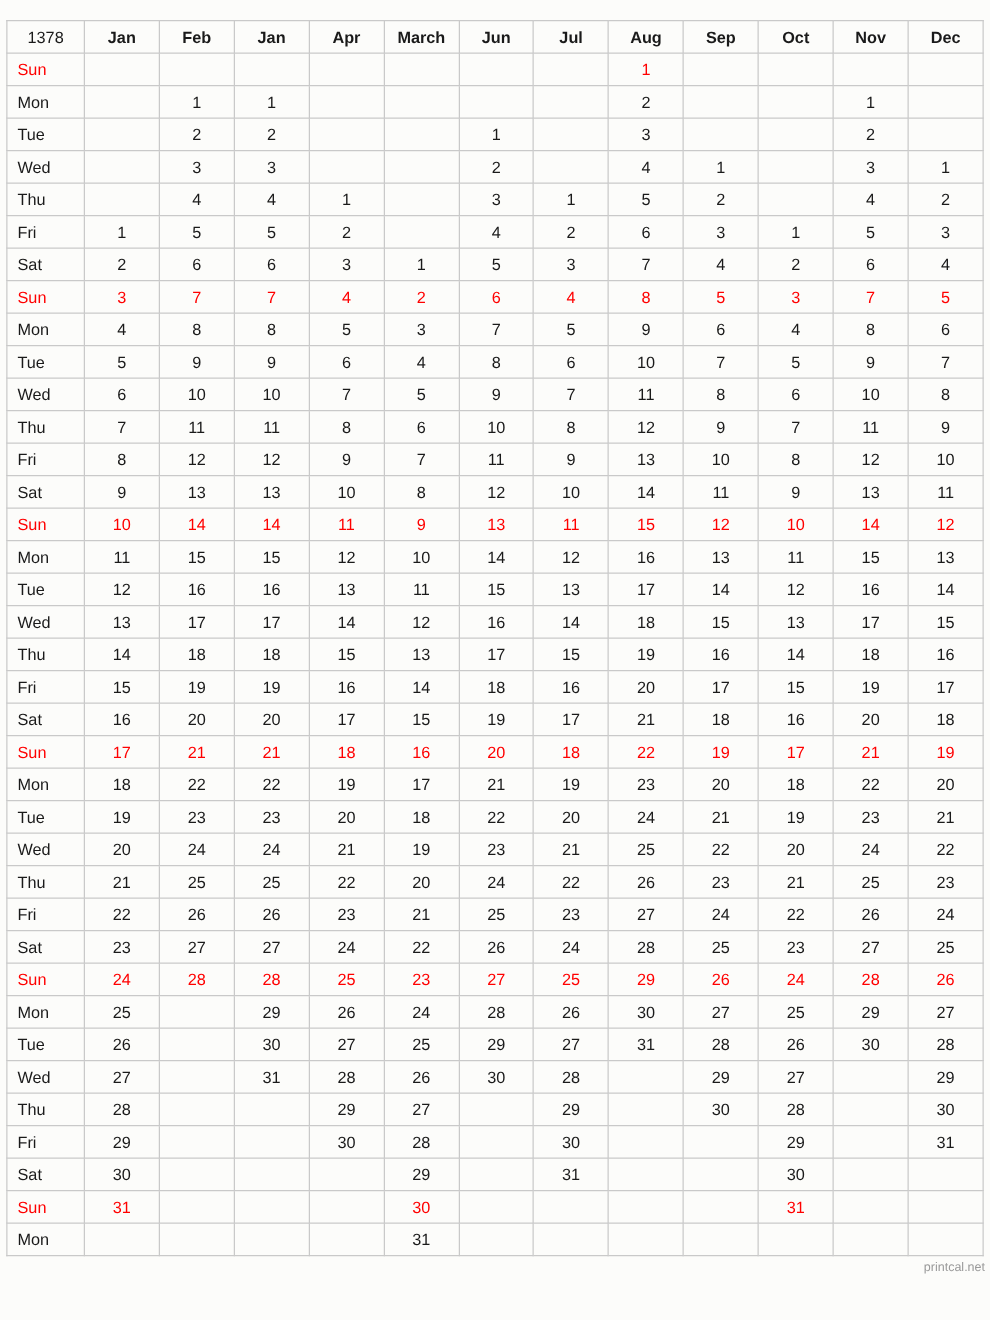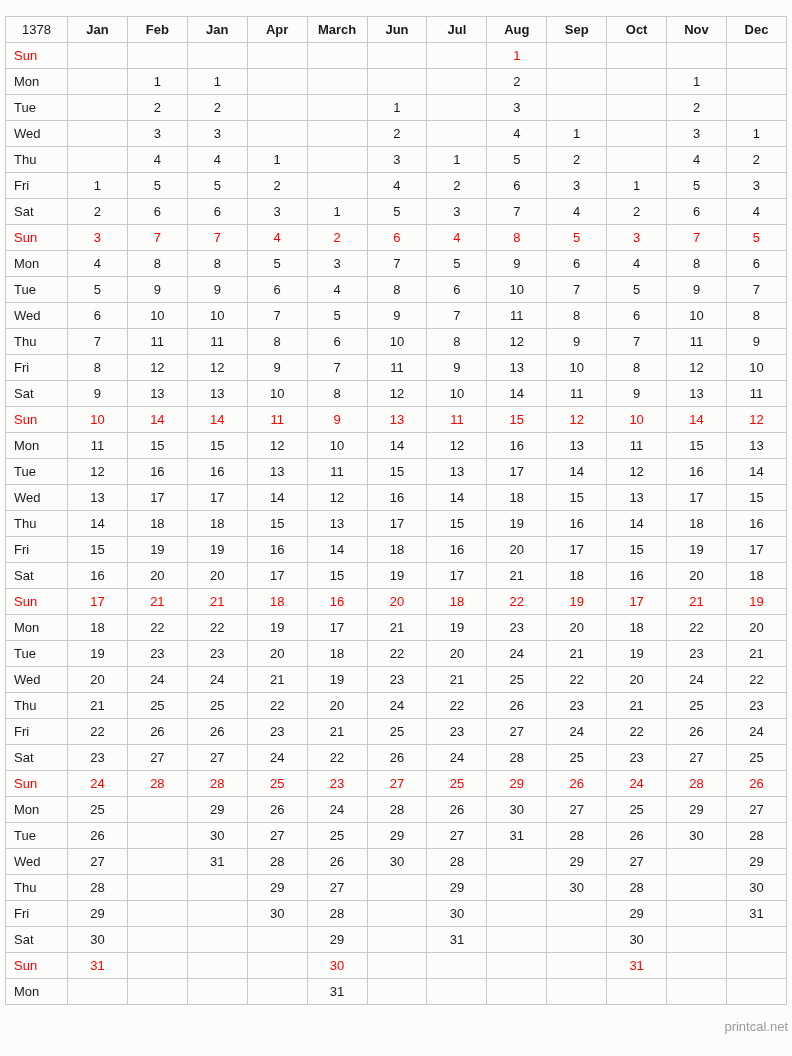--- a/index.html
+++ b/index.html
@@ -49,23 +49,22 @@
     text-align: center;
     font-weight: normal;
   }
   tr.sunday td {
     color: #ff0000;
   }
   .watermark {
     position: absolute;
     top: 1009px;
     right: 4px;
-    font-size: 13px;
+    font-size: 10px;
     color: #9a9a9a;
-    margin-top: 10px;
   }
 </style>
 </head>
 <body>
 
 <div class="page">
 
   <table class="year-cal">
     <colgroup>
         <col class="day-col">

